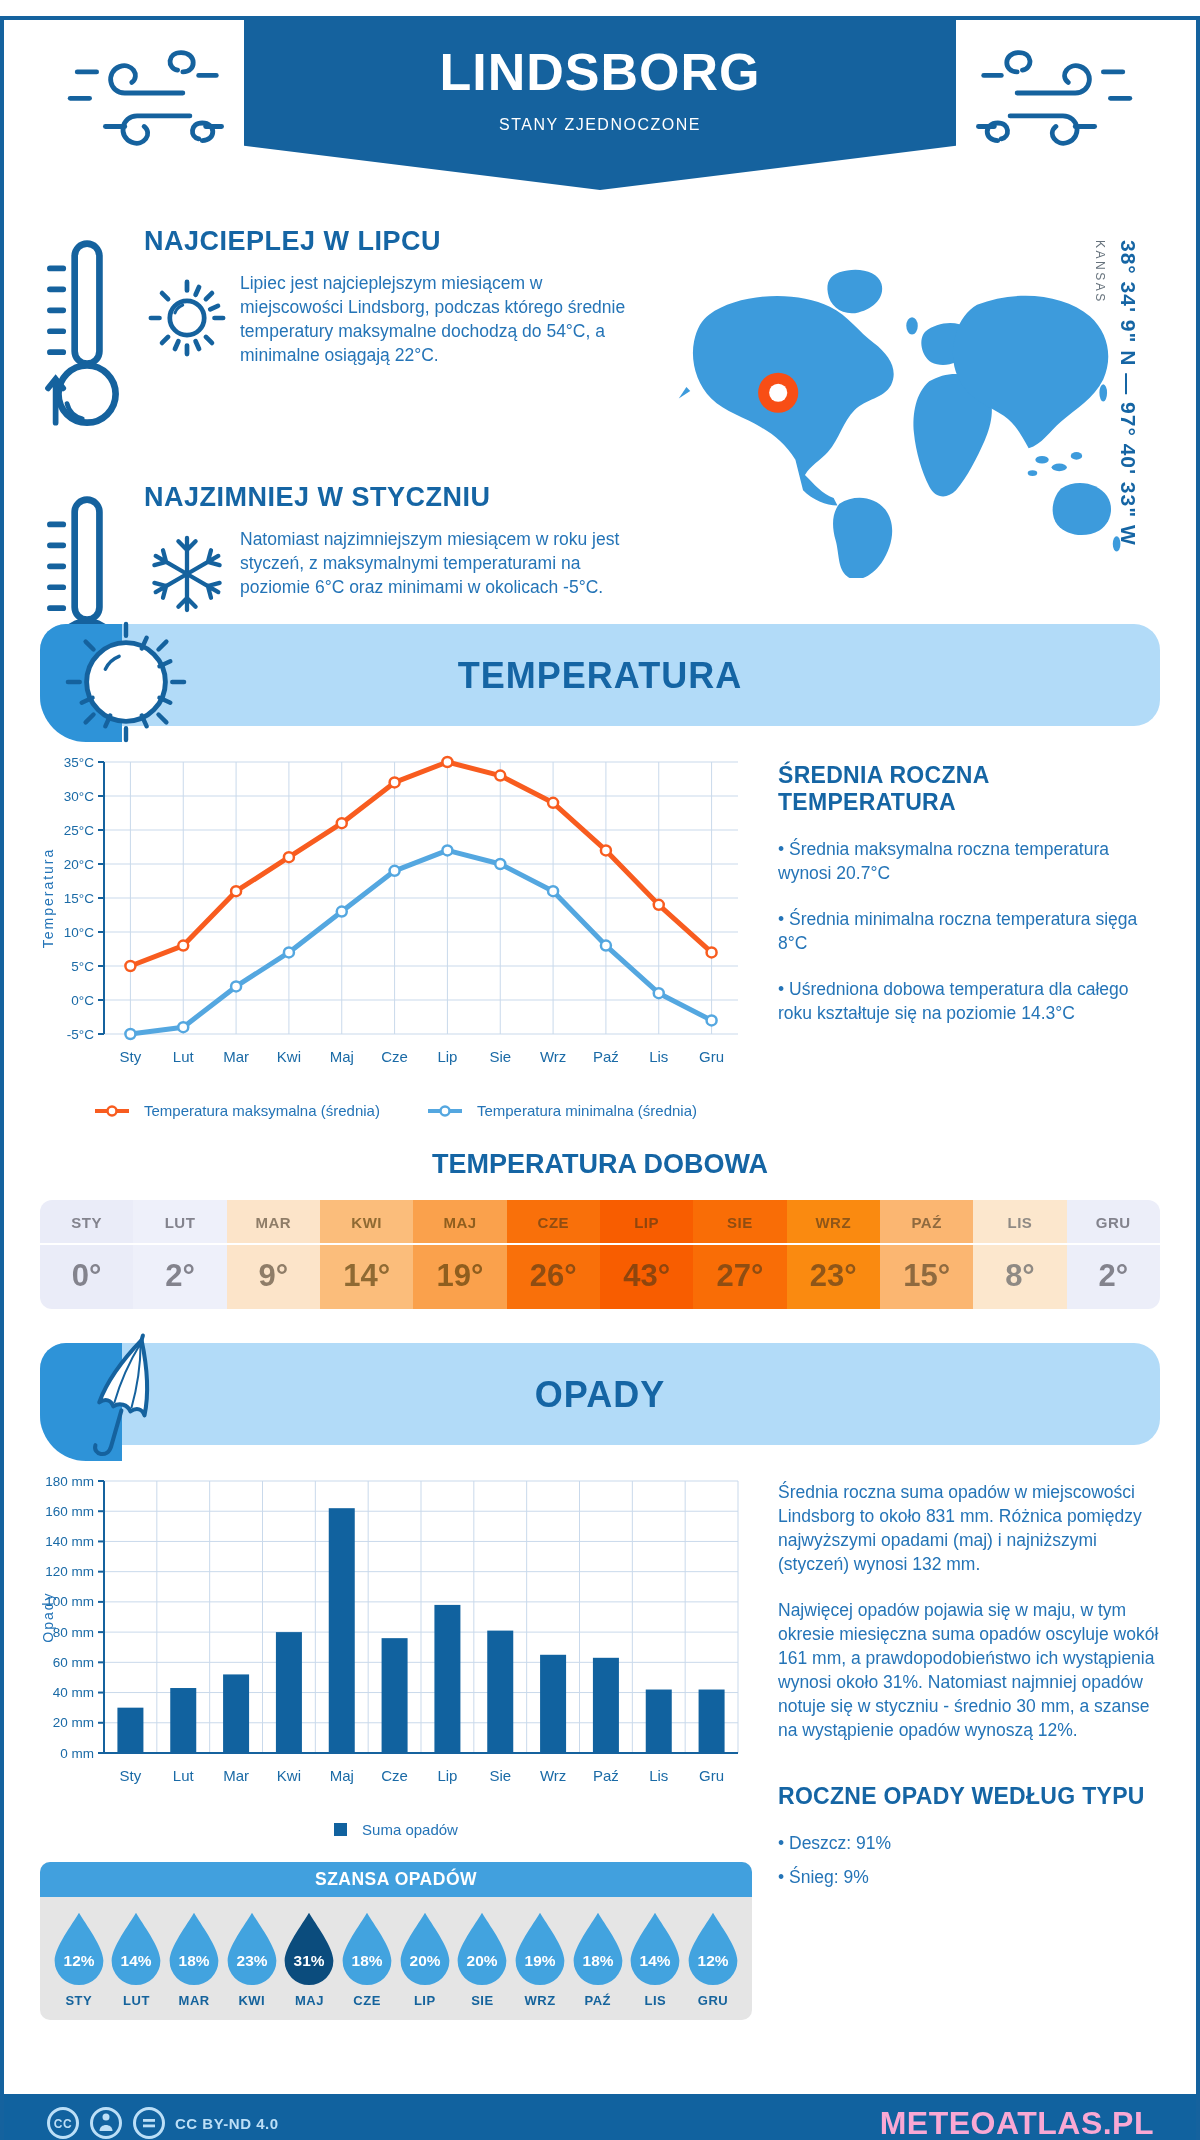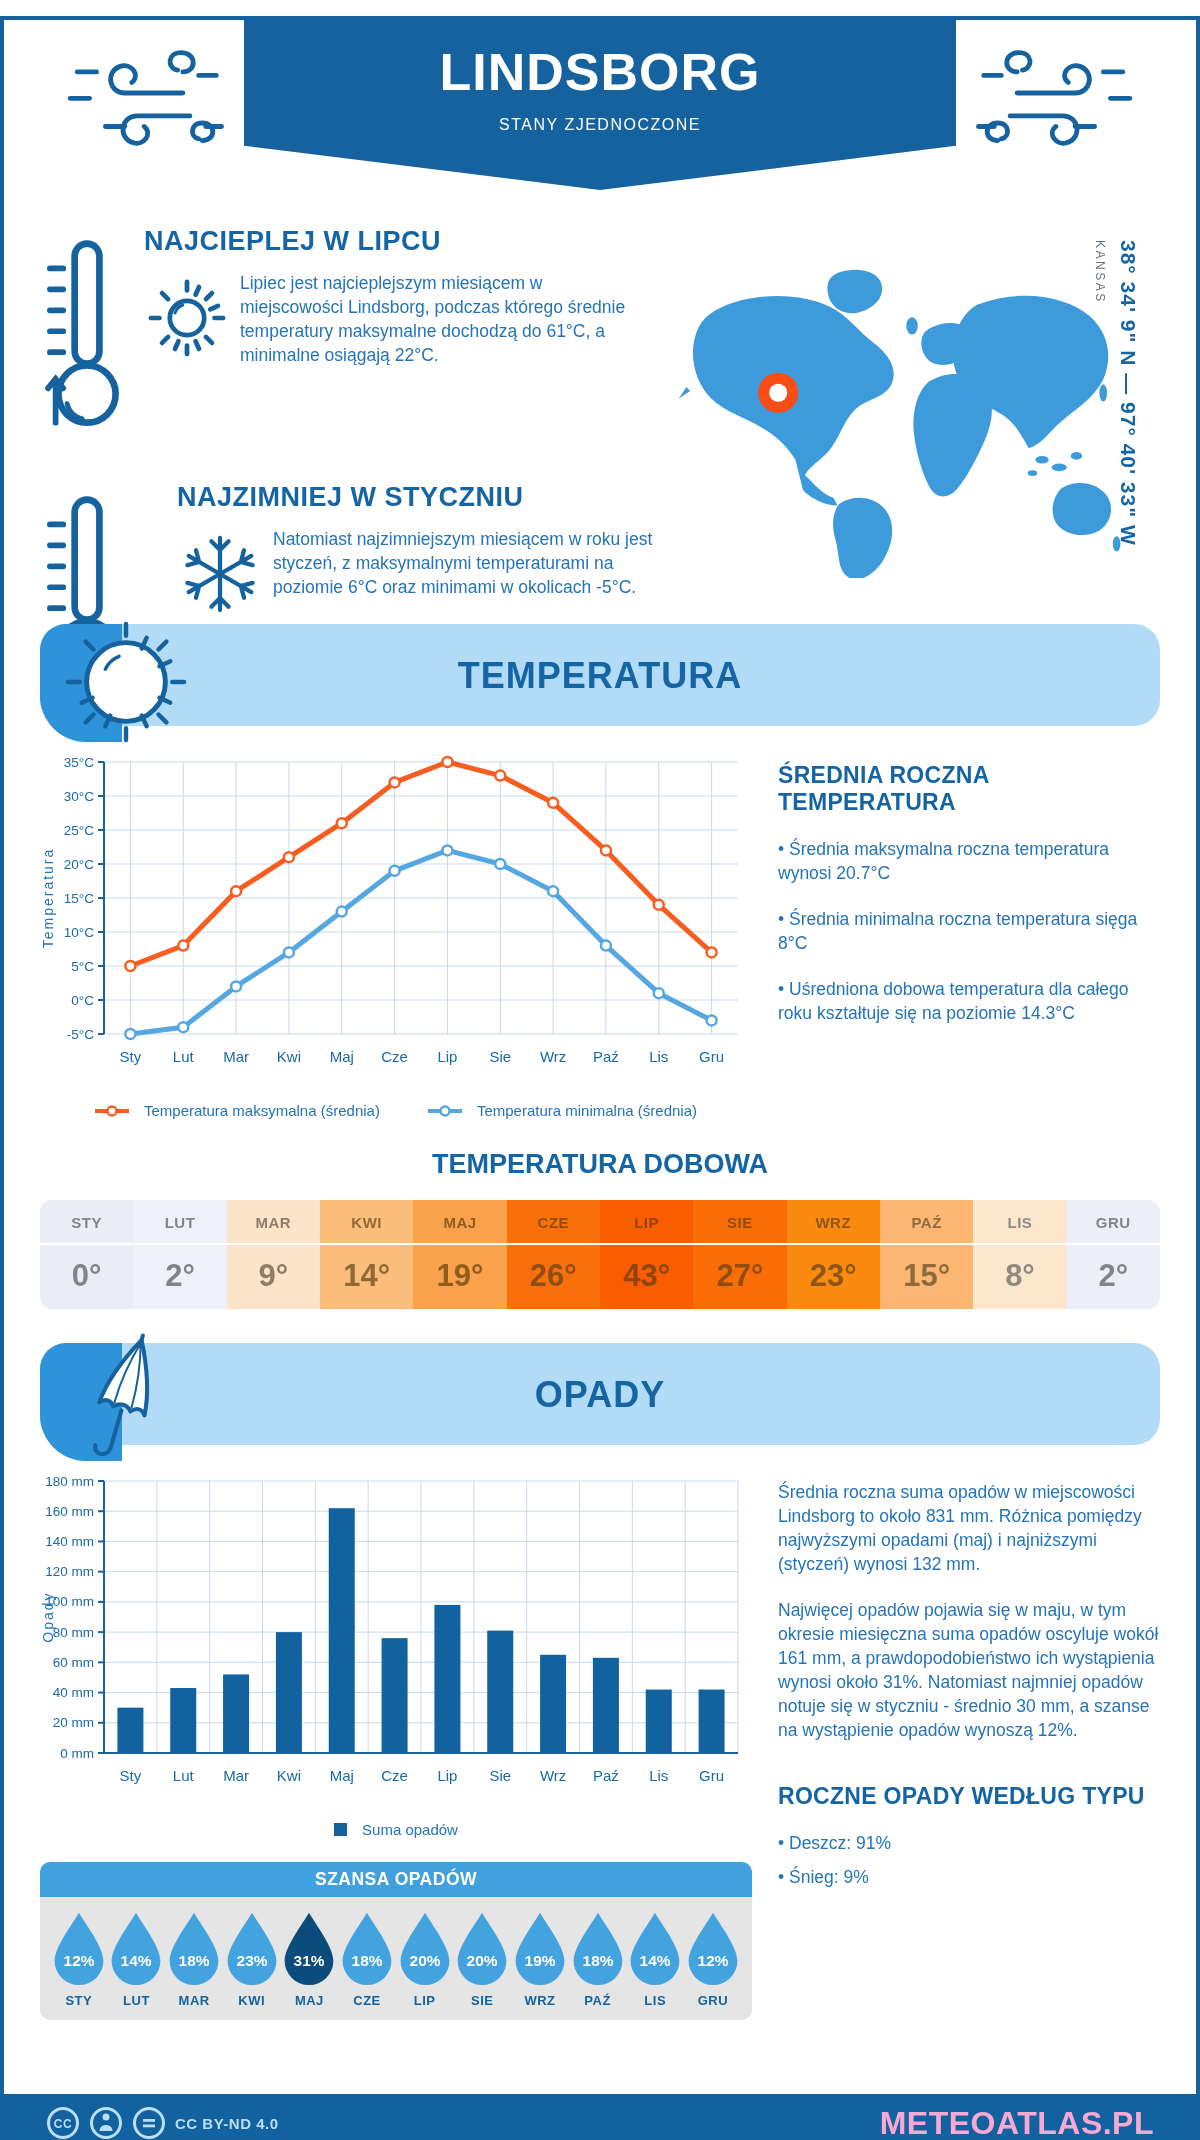--- a/index.html
+++ b/index.html
@@ -10,21 +10,21 @@
     background:#15629E;clip-path:polygon(0 0,100% 0,100% 74%,50% 100%,0 74%);text-align:center;color:#fff;}
   .title-banner h1{margin:22px 0 0;font-size:52px;letter-spacing:1px;font-weight:bold;}
   .title-banner .subtitle{margin-top:14px;font-size:16px;letter-spacing:1.5px;}
   .wind{position:absolute;top:22px;width:178px;height:132px;}
   .wind-left{left:52px;transform:scaleX(-1);}
   .wind-right{right:52px;}
   
   .intro{display:flex;padding:34px 56px 0 36px;height:378px;box-sizing:content-box;}
   .intro-left{width:606px;flex:none;}
   .fact{display:flex;}
-  .fact+.fact{margin-top:42px;gap:33px;}
+  .fact+.fact{margin-top:42px;}
   .fact-thermo{width:104px;flex:none;padding-top:10px;}
   .fact-right h2{margin:0 0 14px;font-size:27px;color:#1565A4;letter-spacing:.5px;}
   .fact-row{display:flex;}
   .fact-icon{width:96px;flex:none;padding-top:4px;}
   .fact-text{color:#2474B7;font-size:17.5px;line-height:1.38;width:408px;margin:0;}
   .intro-map{position:relative;flex:1;height:372px;}
   .worldmap{position:absolute;left:6px;top:16px;}
   .map-caption{position:absolute;top:14px;right:0;height:340px;writing-mode:vertical-rl;}
   .map-coords{display:block;font-weight:bold;font-size:21px;color:#1565A4;letter-spacing:1px;}
   .map-region{display:block;font-size:12px;color:#66727C;letter-spacing:2.5px;margin-block-start:9px;}
@@ -50,21 +50,21 @@
   .ylab{fill:#2474B7;font-size:14px;letter-spacing:2px;font-family:"Liberation Sans",sans-serif;}
   
   .daily-title{text-align:center;font-size:27px;font-weight:bold;color:#1565A4;margin:30px 0 20px;}
   .daily-table{display:flex;margin:0 36px;border-radius:12px;overflow:hidden;}
   .daily-col{flex:1;text-align:center;}
   .daily-col .m{display:block;font-size:15px;font-weight:bold;padding:14px 0 12px;border-bottom:2px solid #fff;letter-spacing:.5px;}
   .daily-col .v{display:block;font-size:31px;font-weight:bold;padding:13px 0 15px;}
   
   .chance-panel{margin-top:24px;background:#e5e5e5;border-radius:10px;overflow:hidden;}
   .chance-header{background:#41A0DE;color:#fff;text-align:center;font-weight:bold;font-size:17.5px;padding:7px 0;letter-spacing:.5px;}
-  .chance-drops{display:flex;padding:14px 10px 12px;}
+  .chance-drops{display:flex;justify-content:space-between;padding:14px 10px 12px;}
   .chance-item{width:8.33%;text-align:center;}
   .chance-item .cm{display:block;font-size:13px;font-weight:bold;color:#15639C;margin-top:3px;letter-spacing:.5px;}
   
   .footer{position:absolute;bottom:0;left:0;right:0;height:58px;background:#11629F;display:flex;align-items:center;padding:0 42px;box-sizing:border-box;}
   .cc{display:flex;align-items:center;gap:9px;color:#BCDFF7;font-weight:bold;font-size:15px;letter-spacing:.5px;}
   .site{margin-left:auto;color:#f9a8d4;font-weight:bold;font-size:32px;letter-spacing:.5px;}
 </style>
 </head>
 <body>
 
@@ -115,21 +115,21 @@
         <div class="fact-right">
           <h2>NAJCIEPLEJ W LIPCU</h2>
           <div class="fact-row">
             <div class="fact-icon">
               <svg width="86" height="86" viewBox="0 0 100 100" fill="none" stroke="#15629E" stroke-width="5.5" stroke-linecap="round">
                 <circle cx="50" cy="50" r="20"></circle>
                 <path d="M36 44 a16 16 0 0 1 9 -9" stroke-width="3.5"></path>
                 <path d="M50 18 V8 M50 82 V92 M18 50 H8 M82 50 H92 M28 28 L21 21 M72 28 L79 21 M28 72 L21 79 M72 72 L79 79 M64 14 L60 23 M86 36 L77 40 M64 86 L60 77 M36 86 L40 77"></path>
               </svg>
             </div>
-            <p class="fact-text">Lipiec jest najcieplejszym miesiącem w miejscowości Lindsborg, podczas którego średnie temperatury maksymalne dochodzą do 61°C, a minimalne osiągają 22°C.</p>
+            <p class="fact-text">Lipiec jest najcieplejszym miesiącem w miejscowości Lindsborg, podczas którego średnie temperatury maksymalne dochodzą do 54°C, a minimalne osiągają 22°C.</p>
           </div>
         </div>
       </div>
 
       <div class="fact">
         <div class="fact-thermo">
           <svg width="96" height="200" viewBox="0 0 100 210" fill="none" stroke="#15629E" stroke-linecap="round">
             <rect x="36" y="8" width="26" height="126" rx="13" stroke-width="7"></rect>
             <circle cx="49" cy="166" r="30" stroke-width="7"></circle>
             <path d="M28 176 a22 22 0 0 0 16 16" stroke-width="5"></path>

